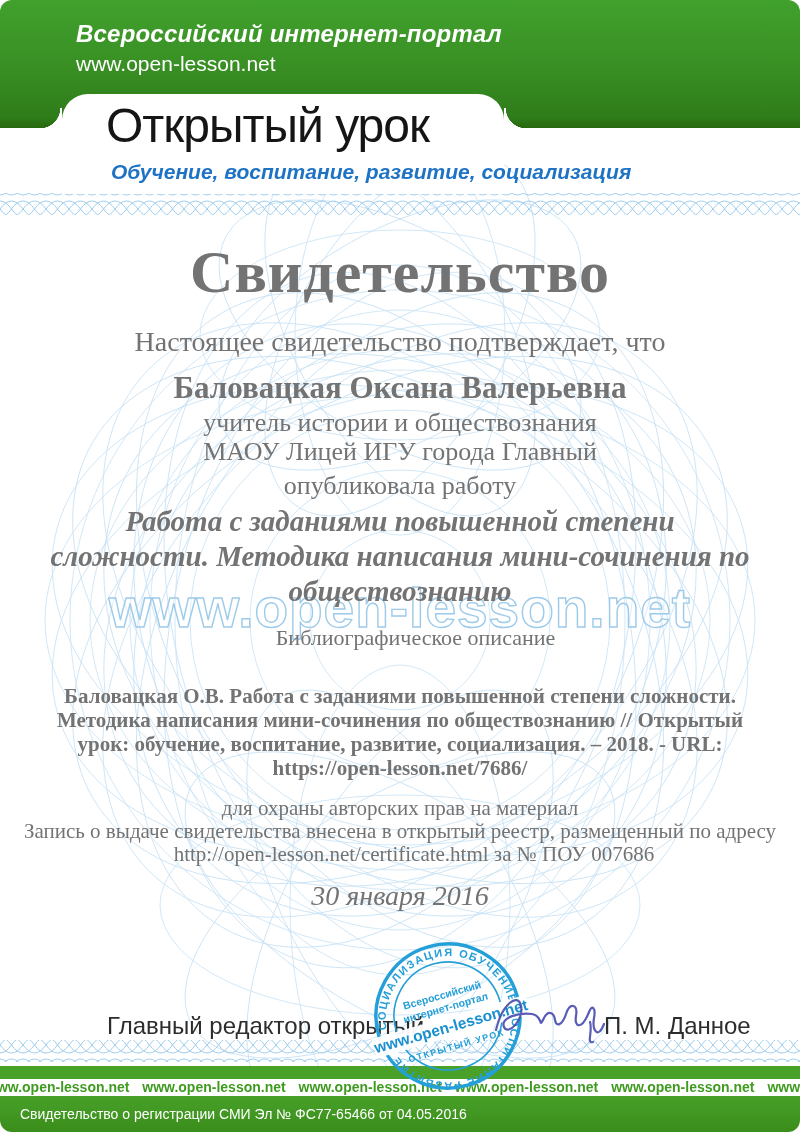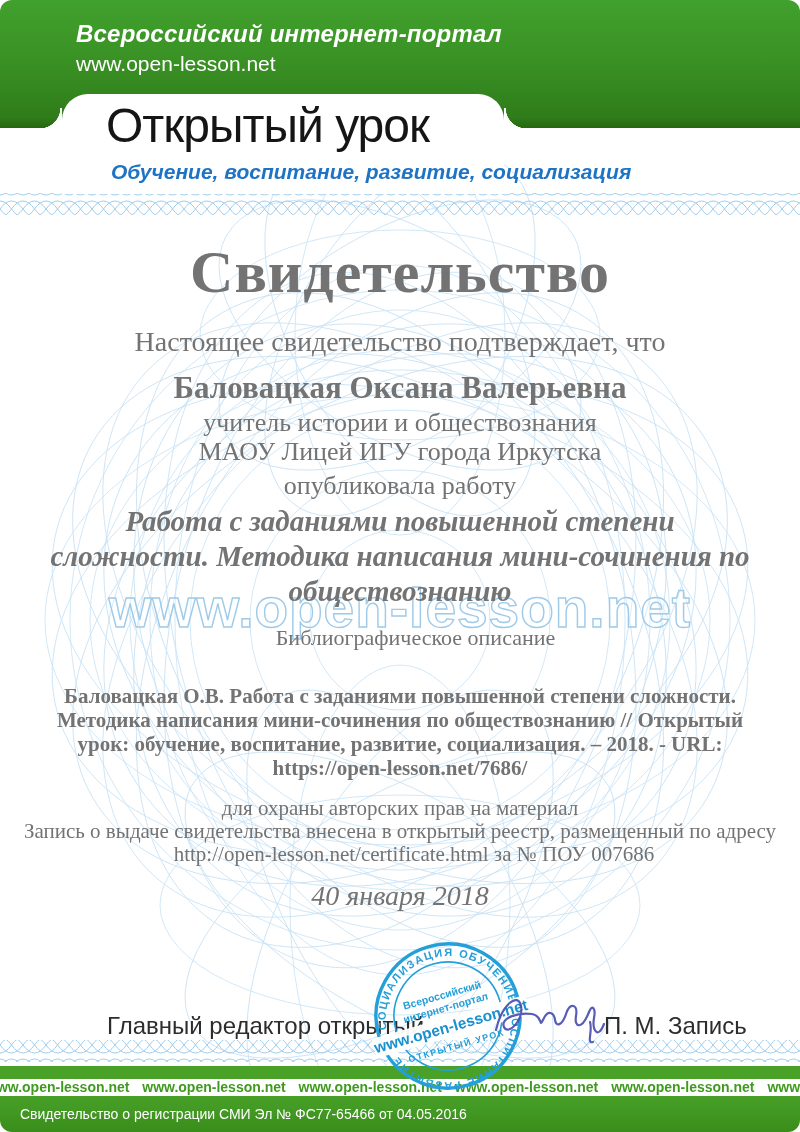--- a/index.html
+++ b/index.html
@@ -134,33 +134,33 @@
   <div id="tab"></div>
   <div id="flare-l" class="flare"></div>
   <div id="flare-r" class="flare"></div>
   <div id="banner-title" class="abs">Открытый урок</div>
   <div id="banner-subtitle" class="abs">Обучение, воспитание, развитие, социализация</div>
 
   <div id="cert-title" class="abs cline ser">Свидетельство</div>
   <div id="confirm-line" class="abs cline ser">Настоящее свидетельство подтверждает, что</div>
   <div id="recipient-name" class="abs cline ser">Баловацкая Оксана Валерьевна</div>
   <div id="recipient-role" class="abs cline ser">учитель истории и обществознания</div>
-  <div id="recipient-school" class="abs cline ser">МАОУ Лицей ИГУ города Иркутска</div>
+  <div id="recipient-school" class="abs cline ser">МАОУ Лицей ИГУ города Главный</div>
   <div id="action-line" class="abs cline ser">опубликовала работу</div>
   <div id="work-title" class="abs ser" style="text-align:center;z-index:4;">Работа с заданиями повышенной степени сложности. Методика написания мини-сочинения по обществознанию</div>
   <div id="watermark" class="abs">www.open-lesson.net</div>
   <div id="biblio-label" class="abs cline ser">Библиографическое описание</div>
   <div id="bibliography" class="abs ser" style="text-align:center;z-index:4;margin-top:28px;">Баловацкая О.В. Работа с заданиями повышенной степени сложности. Методика написания мини-сочинения по обществознанию // Открытый урок: обучение, воспитание, развитие, социализация. – 2018. - URL: https://open-lesson.net/7686/</div>
   <div id="usage-line2" class="abs cline ser">для охраны авторских прав на материал</div>
   <div id="registry-line1" class="abs cline ser">Запись о выдаче свидетельства внесена в открытый реестр, размещенный по адресу</div>
   <div id="registry-line2" class="abs cline ser">http://open-lesson.net/certificate.html за № ПОУ 007686</div>
-  <div id="issue-date" class="abs cline ser">40 января 2018</div>
+  <div id="issue-date" class="abs cline ser">30 января 2016</div>
 
   <div id="editor-label" class="abs">Главный редактор открытый</div>
-  <div id="editor-name" class="abs">П. М. Запись</div>
+  <div id="editor-name" class="abs">П. М. Данное</div>
 
   <svg id="stamp" class="abs" viewBox="0 0 160 160">
     <circle cx="80" cy="80" r="72" fill="none" stroke="#259fd8" stroke-width="3.4"></circle>
     <circle cx="80" cy="80" r="54" fill="none" stroke="#259fd8" stroke-width="1.6"></circle>
     <path id="ringpath" d="M 17 80 A 63 63 0 1 1 16.99 80.2" fill="none"></path>
     <text font-size="11" font-weight="700" fill="#259fd8" letter-spacing="1.6">
       <textPath href="#ringpath" startOffset="4">СОЦИАЛИЗАЦИЯ   ОБУЧЕНИЕ   ВОСПИТАНИЕ   РАЗВИТИЕ</textPath>
     </text>
     <text x="80" y="62" text-anchor="middle" font-size="10.5" font-weight="700" fill="#259fd8">Всероссийский</text>
     <text x="80" y="75" text-anchor="middle" font-size="10.5" font-weight="700" fill="#259fd8">интернет-портал</text>

